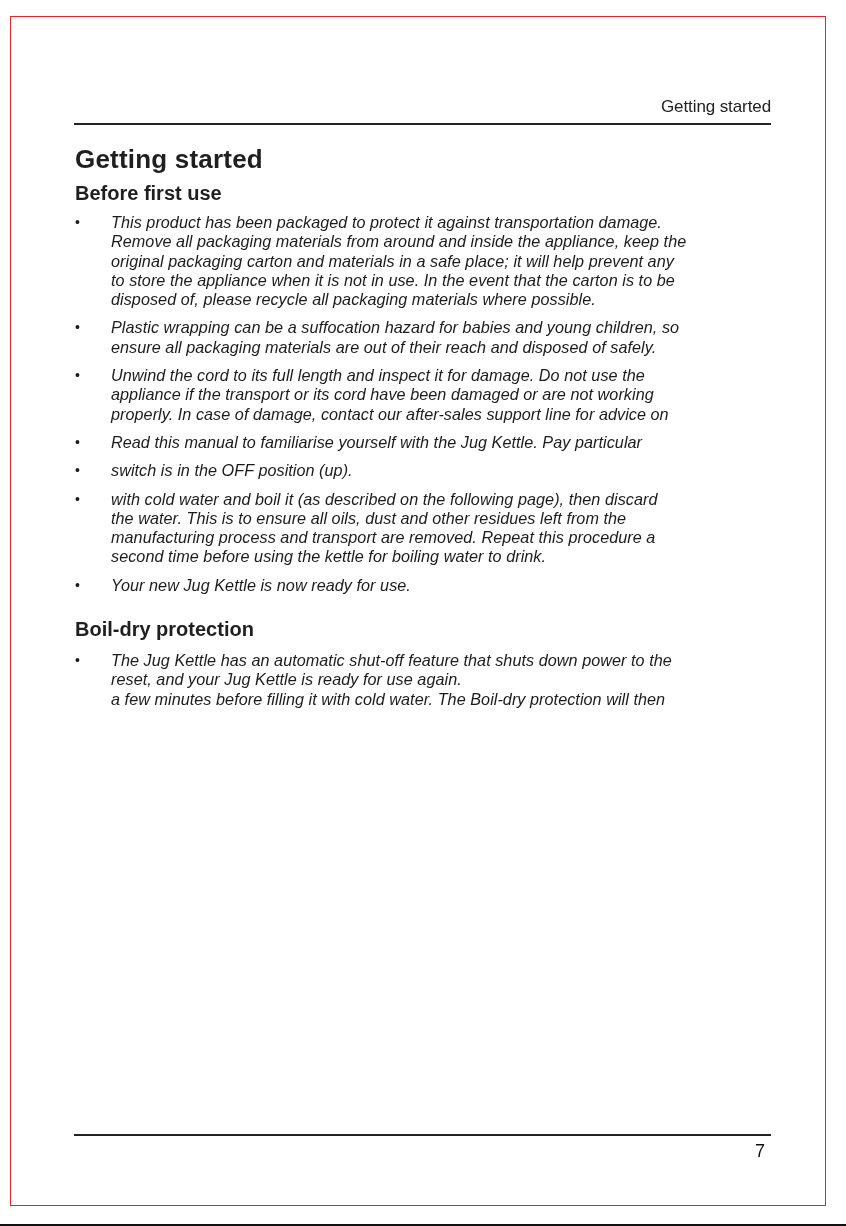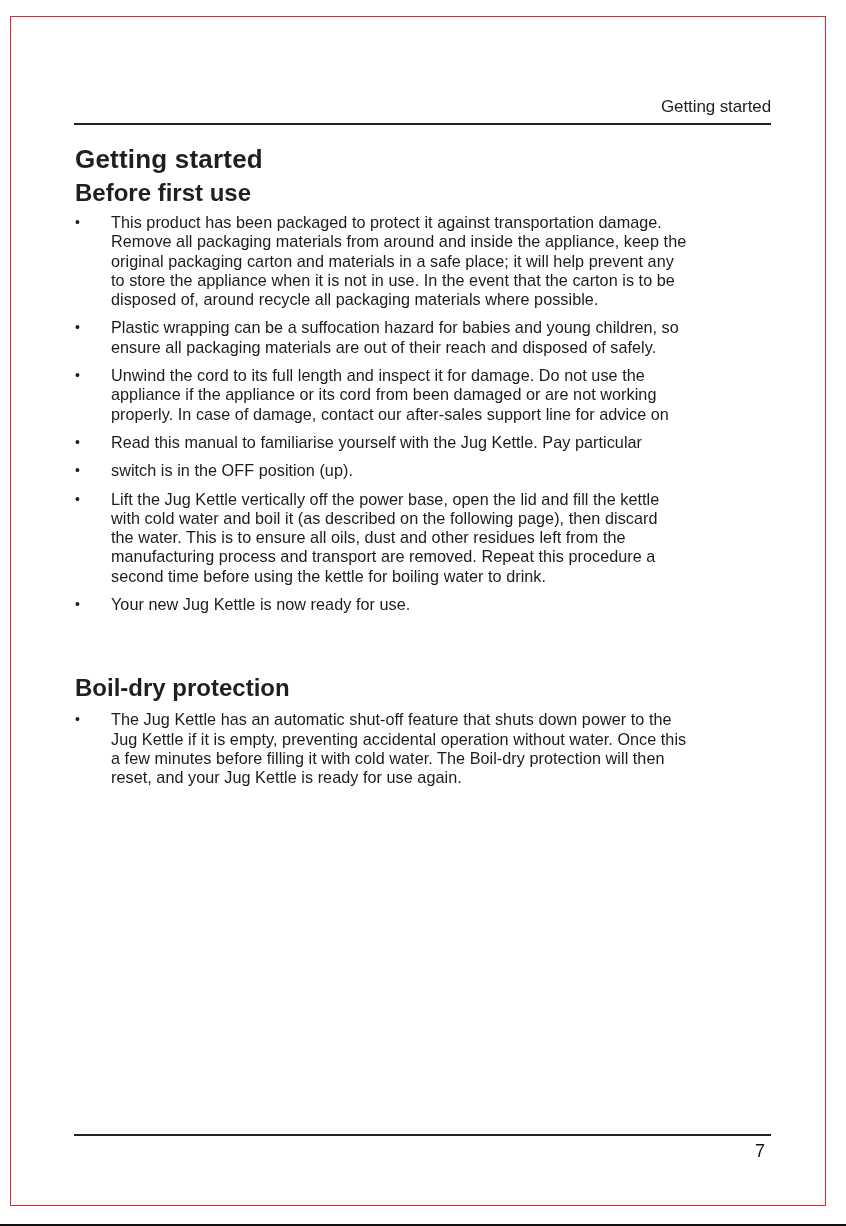--- a/index.html
+++ b/index.html
@@ -69,27 +69,27 @@
     h1 {
       margin: 0;
       font-size: 26px;
       font-weight: bold;
       color: #1f1f1f;
       line-height: 38px;
       letter-spacing: 0.2px;
     }
     h2 {
       margin: 0;
-      font-size: 24px;
+      font-size: 20px;
       font-weight: bold;
       color: #1f1f1f;
       line-height: 28px;
     }
     h2.first { margin-top: 1px; }
-    h2.second { margin-top: 60px; }
+    h2.second { margin-top: 20px; }
     ul.bullets {
       list-style: none;
       margin: 6px 0 0 0;
       padding: 0;
     }
     ul.bullets li {
       position: relative;
       padding-left: 36px;
       font-size: 16.2px;
       line-height: 19.3px;
@@ -100,20 +100,21 @@
     ul.bullets li .bullet {
       position: absolute;
       left: 0;
       top: 0;
       font-size: 14px;
       line-height: 19.3px;
     }
     ul.bullets li .line {
       display: block;
       white-space: nowrap;
+      font-style: italic;
     }
     ul.bullets.second { margin-top: 8px; }
   </style>
 </head>
 <body>
 
 <div class="page-frame"></div>
 <div class="bottom-edge"></div>
 
 <div class="running-header">Getting started</div>
@@ -123,61 +124,59 @@
   <h1>Getting started</h1>
 
   <h2 class="first">Before first use</h2>
   <ul class="bullets" id="list-0">
       <li>
         <span class="bullet">•</span>
         <span class="line">This product has been packaged to protect it against transportation damage.</span>
         <span class="line">Remove all packaging materials from around and inside the appliance, keep the</span>
         <span class="line">original packaging carton and materials in a safe place; it will help prevent any</span>
         <span class="line">to store the appliance when it is not in use. In the event that the carton is to be</span>
-        <span class="line">disposed of, around recycle all packaging materials where possible.</span>
+        <span class="line">disposed of, please recycle all packaging materials where possible.</span>
       </li>
       <li>
         <span class="bullet">•</span>
         <span class="line">Plastic wrapping can be a suffocation hazard for babies and young children, so</span>
         <span class="line">ensure all packaging materials are out of their reach and disposed of safely.</span>
       </li>
       <li>
         <span class="bullet">•</span>
         <span class="line">Unwind the cord to its full length and inspect it for damage. Do not use the</span>
-        <span class="line">appliance if the appliance or its cord from been damaged or are not working</span>
+        <span class="line">appliance if the transport or its cord have been damaged or are not working</span>
         <span class="line">properly. In case of damage, contact our after-sales support line for advice on</span>
       </li>
       <li>
         <span class="bullet">•</span>
         <span class="line">Read this manual to familiarise yourself with the Jug Kettle. Pay particular</span>
       </li>
       <li>
         <span class="bullet">•</span>
         <span class="line">switch is in the OFF position (up).</span>
       </li>
       <li>
         <span class="bullet">•</span>
-        <span class="line">Lift the Jug Kettle vertically off the power base, open the lid and fill the kettle</span>
         <span class="line">with cold water and boil it (as described on the following page), then discard</span>
         <span class="line">the water. This is to ensure all oils, dust and other residues left from the</span>
         <span class="line">manufacturing process and transport are removed. Repeat this procedure a</span>
         <span class="line">second time before using the kettle for boiling water to drink.</span>
       </li>
       <li>
         <span class="bullet">•</span>
         <span class="line">Your new Jug Kettle is now ready for use.</span>
       </li>
     </ul>
 
   <h2 class="second">Boil-dry protection</h2>
   <ul class="bullets second" id="list-1">
       <li>
         <span class="bullet">•</span>
         <span class="line">The Jug Kettle has an automatic shut-off feature that shuts down power to the</span>
-        <span class="line">Jug Kettle if it is empty, preventing accidental operation without water. Once this</span>
+        <span class="line">reset, and your Jug Kettle is ready for use again.</span>
         <span class="line">a few minutes before filling it with cold water. The Boil-dry protection will then</span>
-        <span class="line">reset, and your Jug Kettle is ready for use again.</span>
       </li>
     </ul>
 </div>
 
 <div class="rule bottom"></div>
 <div class="page-number">7</div>
 
 </body></html>

